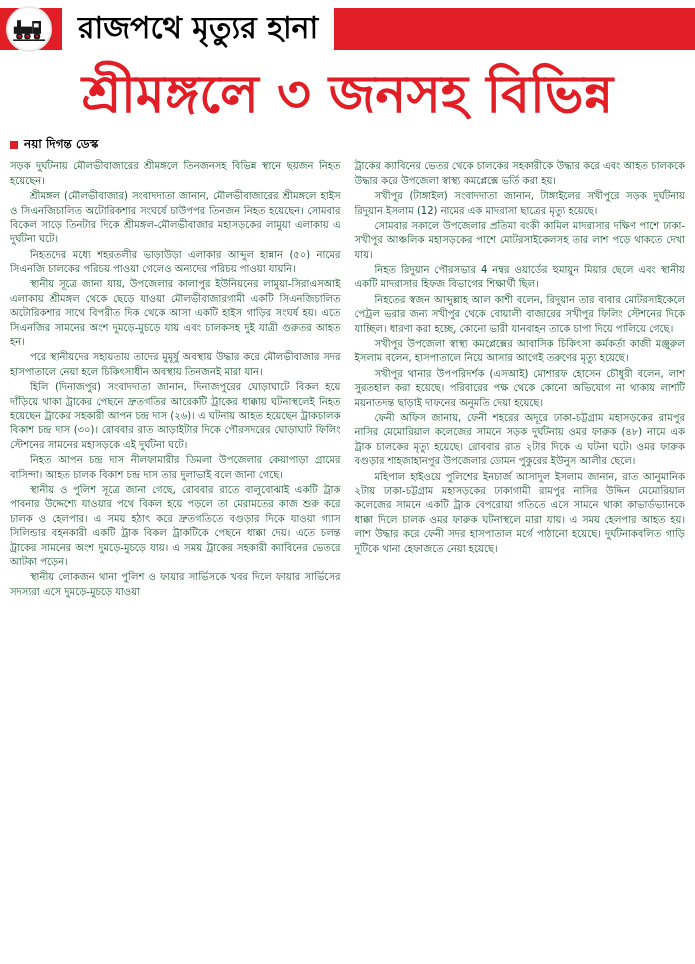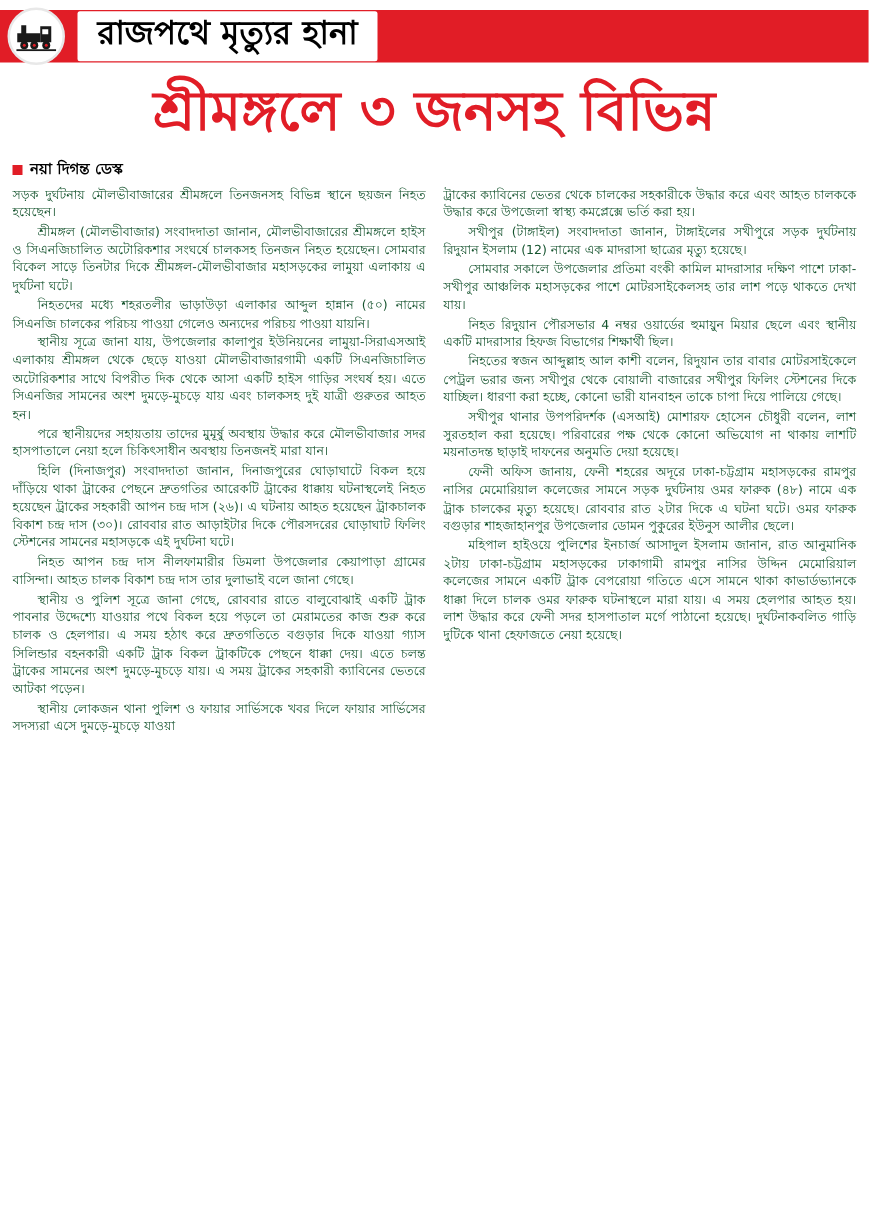--- a/index.html
+++ b/index.html
@@ -36,37 +36,37 @@
     align-items: center;
     justify-content: center;
     flex: 0 0 auto;
     z-index: 2;
   }
   .logo-circle svg { width: 32px; height: 24px; display: block; }
   .section-pill {
     background: #ffffff;
     margin-left: 10px;
     padding: 3px 16px 5px 16px;
-    font-size: 26px;
+    font-size: 30px;
     font-weight: bold;
     color: #000000;
     line-height: 1.2;
     border-radius: 2px;
     white-space: nowrap;
   }
 
   
   .headline {
     margin-top: 14px;
     text-align: center;
     color: #e11d26;
     font-weight: bold;
     line-height: 1.18;
   }
-  .headline .hl-line { display: block; font-size: 44px; }
+  .headline .hl-line { display: block; font-size: 52px; }
 
   
   .byline-row {
     display: flex;
     align-items: center;
     margin: 10px 0 4px 10px;
   }
   .byline-bullet {
     width: 8px; height: 8px;
     background: #e11d26;
@@ -129,34 +129,35 @@
   </h1>
 
   <div class="byline-row">
     <span class="byline-bullet"></span>
     <span class="byline-label">নয়া দিগন্ত ডেস্ক</span>
   </div>
 
   <div class="article">
     <div class="col">
       <p class="flush">সড়ক দুর্ঘটনায় মৌলভীবাজারের শ্রীমঙ্গলে তিনজনসহ বিভিন্ন স্থানে ছয়জন নিহত হয়েছেন।</p>
-      <p>শ্রীমঙ্গল (মৌলভীবাজার) সংবাদদাতা জানান, মৌলভীবাজারের শ্রীমঙ্গলে হাইস ও সিএনজিচালিত অটোরিকশার সংঘর্ষে চালকসহ তিনজন নিহত হয়েছেন। সোমবার বিকেল সাড়ে তিনটার দিকে শ্রীমঙ্গল-মৌলভীবাজার মহাসড়কের লামুয়া এলাকায় এ দুর্ঘটনা ঘটে।</p>
+      <p>শ্রীমঙ্গল (মৌলভীবাজার) সংবাদদাতা জানান, মৌলভীবাজারের শ্রীমঙ্গলে হাইস ও সিএনজিচালিত অটোরিকশার সংঘর্ষে চাউপপর তিনজন নিহত হয়েছেন। সোমবার বিকেল সাড়ে তিনটার দিকে শ্রীমঙ্গল-মৌলভীবাজার মহাসড়কের লামুয়া এলাকায় এ দুর্ঘটনা ঘটে।</p>
       <p>নিহতদের মধ্যে শহরতলীর ভাড়াউড়া এলাকার আব্দুল হান্নান (৫০) নামের সিএনজি চালকের পরিচয় পাওয়া গেলেও অন্যদের পরিচয় পাওয়া যায়নি।</p>
       <p>স্থানীয় সূত্রে জানা যায়, উপজেলার কালাপুর ইউনিয়নের লামুয়া-সিরাএসআই এলাকায় শ্রীমঙ্গল থেকে ছেড়ে যাওয়া মৌলভীবাজারগামী একটি সিএনজিচালিত অটোরিকশার সাথে বিপরীত দিক থেকে আসা একটি হাইস গাড়ির সংঘর্ষ হয়। এতে সিএনজির সামনের অংশ দুমড়ে-মুচড়ে যায় এবং চালকসহ দুই যাত্রী গুরুতর আহত হন।</p>
       <p>পরে স্থানীয়দের সহায়তায় তাদের মুমূর্ষু অবস্থায় উদ্ধার করে মৌলভীবাজার সদর হাসপাতালে নেয়া হলে চিকিৎসাধীন অবস্থায় তিনজনই মারা যান।</p>
       <p>হিলি (দিনাজপুর) সংবাদদাতা জানান, দিনাজপুরের ঘোড়াঘাটে বিকল হয়ে দাঁড়িয়ে থাকা ট্রাকের পেছনে দ্রুতগতির আরেকটি ট্রাকের ধাক্কায় ঘটনাস্থলেই নিহত হয়েছেন ট্রাকের সহকারী আপন চন্দ্র দাস (২৬)। এ ঘটনায় আহত হয়েছেন ট্রাকচালক বিকাশ চন্দ্র দাস (৩০)। রোববার রাত আড়াইটার দিকে পৌরসদরের ঘোড়াঘাট ফিলিং স্টেশনের সামনের মহাসড়কে এই দুর্ঘটনা ঘটে।</p>
       <p>নিহত আপন চন্দ্র দাস নীলফামারীর ডিমলা উপজেলার কেয়াপাড়া গ্রামের বাসিন্দা। আহত চালক বিকাশ চন্দ্র দাস তার দুলাভাই বলে জানা গেছে।</p>
       <p>স্থানীয় ও পুলিশ সূত্রে জানা গেছে, রোববার রাতে বালুবোঝাই একটি ট্রাক পাবনার উদ্দেশ্যে যাওয়ার পথে বিকল হয়ে পড়লে তা মেরামতের কাজ শুরু করে চালক ও হেলপার। এ সময় হঠাৎ করে দ্রুতগতিতে বগুড়ার দিকে যাওয়া গ্যাস সিলিন্ডার বহনকারী একটি ট্রাক বিকল ট্রাকটিকে পেছনে ধাক্কা দেয়। এতে চলন্ত ট্রাকের সামনের অংশ দুমড়ে-মুচড়ে যায়। এ সময় ট্রাকের সহকারী ক্যাবিনের ভেতরে আটকা পড়েন।</p>
       <p>স্থানীয় লোকজন থানা পুলিশ ও ফায়ার সার্ভিসকে খবর দিলে ফায়ার সার্ভিসের সদস্যরা এসে দুমড়ে-মুচড়ে যাওয়া</p>
     </div>
     <div class="col">
       <p class="flush">ট্রাকের ক্যাবিনের ভেতর থেকে চালকের সহকারীকে উদ্ধার করে এবং আহত চালককে উদ্ধার করে উপজেলা স্বাস্থ্য কমপ্লেক্সে ভর্তি করা হয়।</p>
       <p>সখীপুর (টাঙ্গাইল) সংবাদদাতা জানান, টাঙ্গাইলের সখীপুরে সড়ক দুর্ঘটনায় রিদুয়ান ইসলাম (12) নামের এক মাদরাসা ছাত্রের মৃত্যু হয়েছে।</p>
       <p>সোমবার সকালে উপজেলার প্রতিমা বংকী কামিল মাদরাসার দক্ষিণ পাশে ঢাকা-সখীপুর আঞ্চলিক মহাসড়কের পাশে মোটরসাইকেলসহ তার লাশ পড়ে থাকতে দেখা যায়।</p>
       <p>নিহত রিদুয়ান পৌরসভার 4 নম্বর ওয়ার্ডের হুমায়ুন মিয়ার ছেলে এবং স্থানীয় একটি মাদরাসার হিফজ বিভাগের শিক্ষার্থী ছিল।</p>
       <p>নিহতের স্বজন আব্দুল্লাহ আল কাশী বলেন, রিদুয়ান তার বাবার মোটরসাইকেলে পেট্রল ভরার জন্য সখীপুর থেকে বোয়ালী বাজারের সখীপুর ফিলিং স্টেশনের দিকে যাচ্ছিল। ধারণা করা হচ্ছে, কোনো ভারী যানবাহন তাকে চাপা দিয়ে পালিয়ে গেছে।</p>
+      <p>সখীপুর উপজেলা স্বাস্থ্য কমপ্লেক্সের আবাসিক চিকিৎসা কর্মকর্তা কাজী মঞ্জুরুল ইসলাম বলেন, হাসপাতালে নিয়ে আসার আগেই তরুণের মৃত্যু হয়েছে।</p>
       <p>সখীপুর থানার উপপরিদর্শক (এসআই) মোশারফ হোসেন চৌধুরী বলেন, লাশ সুরতহাল করা হয়েছে। পরিবারের পক্ষ থেকে কোনো অভিযোগ না থাকায় লাশটি ময়নাতদন্ত ছাড়াই দাফনের অনুমতি দেয়া হয়েছে।</p>
       <p>ফেনী অফিস জানায়, ফেনী শহরের অদূরে ঢাকা-চট্টগ্রাম মহাসড়কের রামপুর নাসির মেমোরিয়াল কলেজের সামনে সড়ক দুর্ঘটনায় ওমর ফারুক (৪৮) নামে এক ট্রাক চালকের মৃত্যু হয়েছে। রোববার রাত ২টার দিকে এ ঘটনা ঘটে। ওমর ফারুক বগুড়ার শাহজাহানপুর উপজেলার ডোমন পুকুরের ইউনুস আলীর ছেলে।</p>
       <p>মহিপাল হাইওয়ে পুলিশের ইনচার্জ আসাদুল ইসলাম জানান, রাত আনুমানিক ২টায় ঢাকা-চট্টগ্রাম মহাসড়কের ঢাকাগামী রামপুর নাসির উদ্দিন মেমোরিয়াল কলেজের সামনে একটি ট্রাক বেপরোয়া গতিতে এসে সামনে থাকা কাভার্ডভ্যানকে ধাক্কা দিলে চালক ওমর ফারুক ঘটনাস্থলে মারা যায়। এ সময় হেলপার আহত হয়। লাশ উদ্ধার করে ফেনী সদর হাসপাতাল মর্গে পাঠানো হয়েছে। দুর্ঘটনাকবলিত গাড়ি দুটিকে থানা হেফাজতে নেয়া হয়েছে।</p>
     </div>
   </div>
 
 </div>
 
 </body></html>

